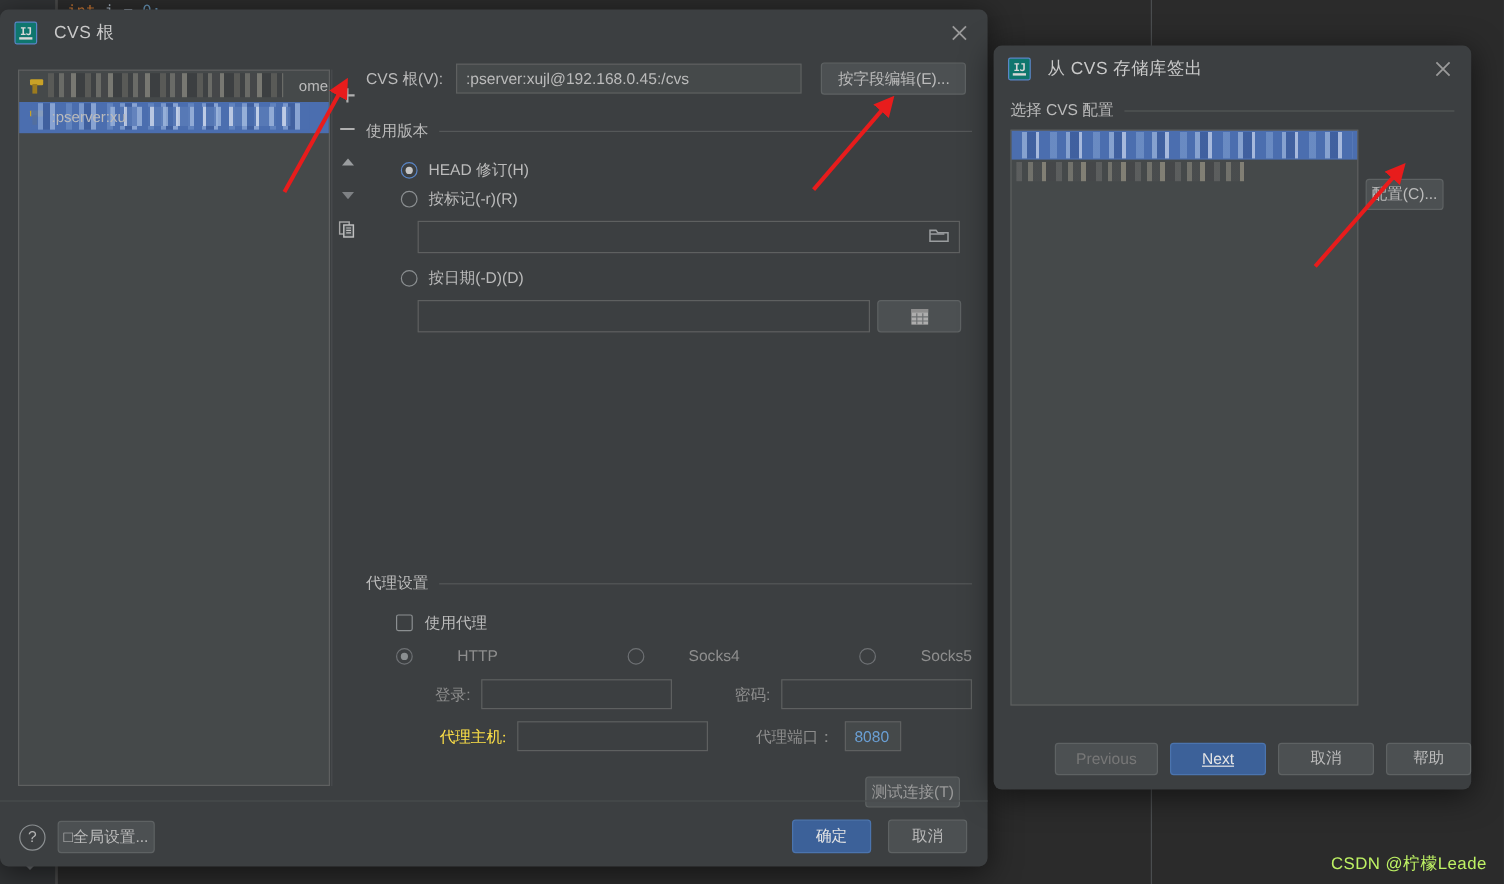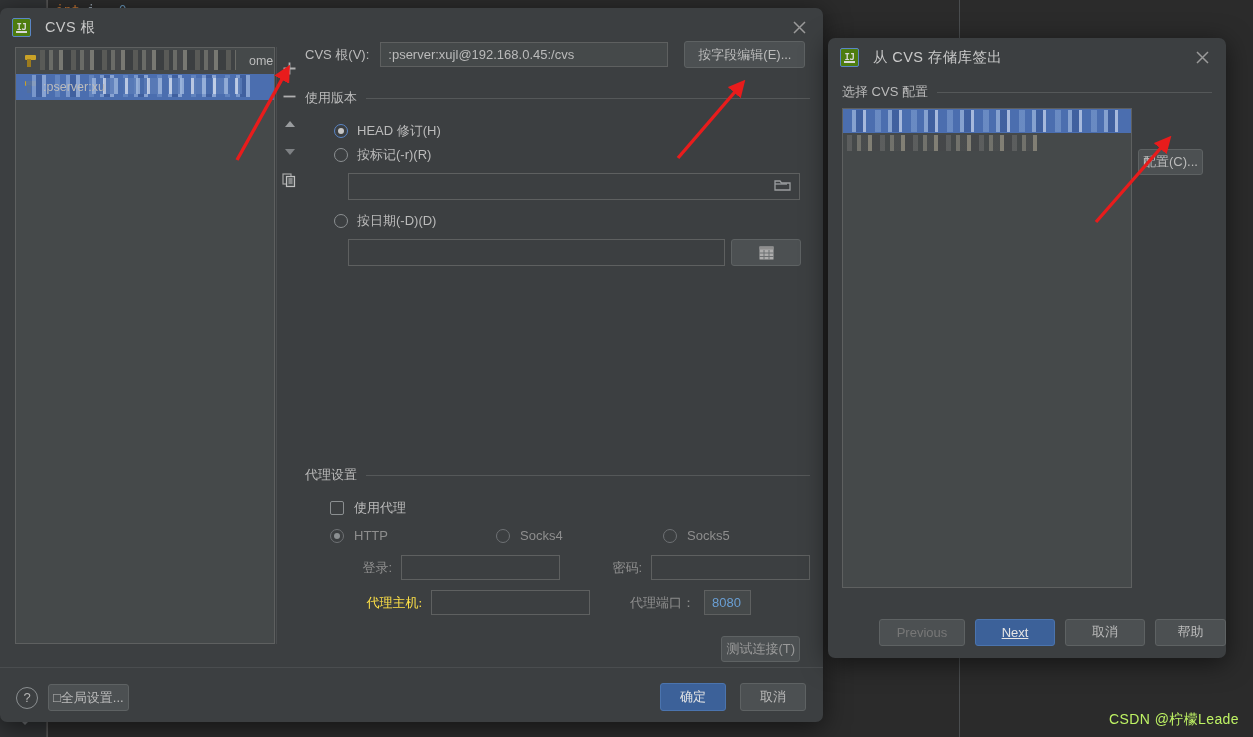--- a/index.html
+++ b/index.html
@@ -49,21 +49,21 @@
     color: #bbbbbb;
     font-size: 13px;
   }
   .dlg-title-bar {
     position: relative; height: 39px;
     display: flex; align-items: center; padding-left: 12px;
   }
   .ij-logo {
     width: 19px; height: 19px; flex: 0 0 19px;
     border: 1.6px solid #5a86c7; border-radius: 2px;
-    background: #4d7c0f;
+    background: #0f766e;
     display: flex; align-items: center; justify-content: center;
     font-family: "DejaVu Sans Mono", monospace;
     font-size: 9px; font-weight: bold; color: #d8d8d8;
     letter-spacing: -.5px; padding-bottom: 2px;
   }
   .ij-logo::after {
     content: ""; position: absolute; width: 11px; height: 1.6px;
     background: #d8d8d8; margin-top: 11px;
   }
   .dlg-title {
@@ -72,21 +72,21 @@
   .dlg-close {
     position: absolute; right: 13px; top: 50%; transform: translateY(-50%);
     width: 22px; height: 22px; cursor: pointer;
     display: flex; align-items: center; justify-content: center;
   }
   .dlg-close svg { display: block; }
 
   
   #dlg-cvs-root { left: 0px; top: 8px; width: 823px; height: 714px; }
 
-  .d1-body { position: absolute; left: 0; top: 28px; width: 823px; height: 620px; }
+  .d1-body { position: absolute; left: 0; top: 39px; width: 823px; height: 620px; }
 
   .list-panel {
     position: absolute; left: 15px; top: 11px; width: 260px; height: 597px;
     background: #45494a; border: 1px solid #5e6060;
   }
   .list-row {
     position: relative; height: 26px; display: flex; align-items: center;
     padding-left: 8px; overflow: hidden;
   }
   .list-row.sel { background: #4b6eaf; }
@@ -364,21 +364,21 @@
         <div class="group-head" style="margin-top:200px;">
           <span>代理设置</span>
           <span class="group-line"></span>
         </div>
 
         <div class="field-row" style="margin-top:15px;margin-left:25px;gap:10px;">
           <span class="checkbox"></span>
           <span class="lbl">使用代理</span>
         </div>
 
-        <div class="field-row" style="margin-top:11px;margin-left:25px;">
+        <div class="field-row" style="margin-top:11px;margin-left:25px;gap:27px;">
           <span class="radio dim on"></span>
           <span class="lbl" style="color:#8e8e8e;margin-left:10px;width:142px;">HTTP</span>
           <span class="radio dim"></span>
           <span class="lbl" style="color:#8e8e8e;margin-left:10px;width:143px;">Socks4</span>
           <span class="radio dim"></span>
           <span class="lbl" style="color:#8e8e8e;margin-left:10px;">Socks5</span>
         </div>
 
         <div class="field-row" style="margin-top:12px;margin-left:25px;">
           <span class="lbl" style="color:#8e8e8e;width:92px;text-align:right;">登录:</span>

